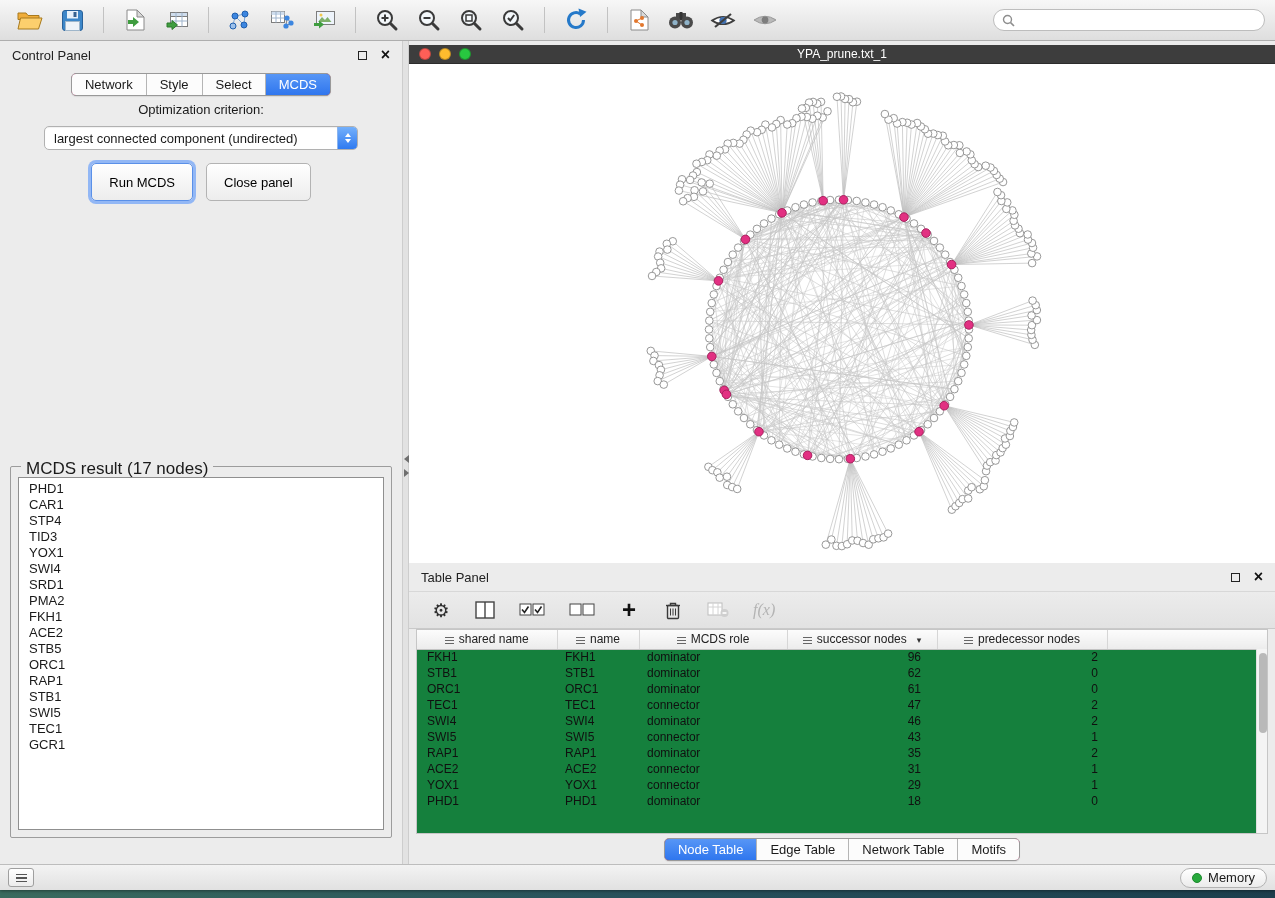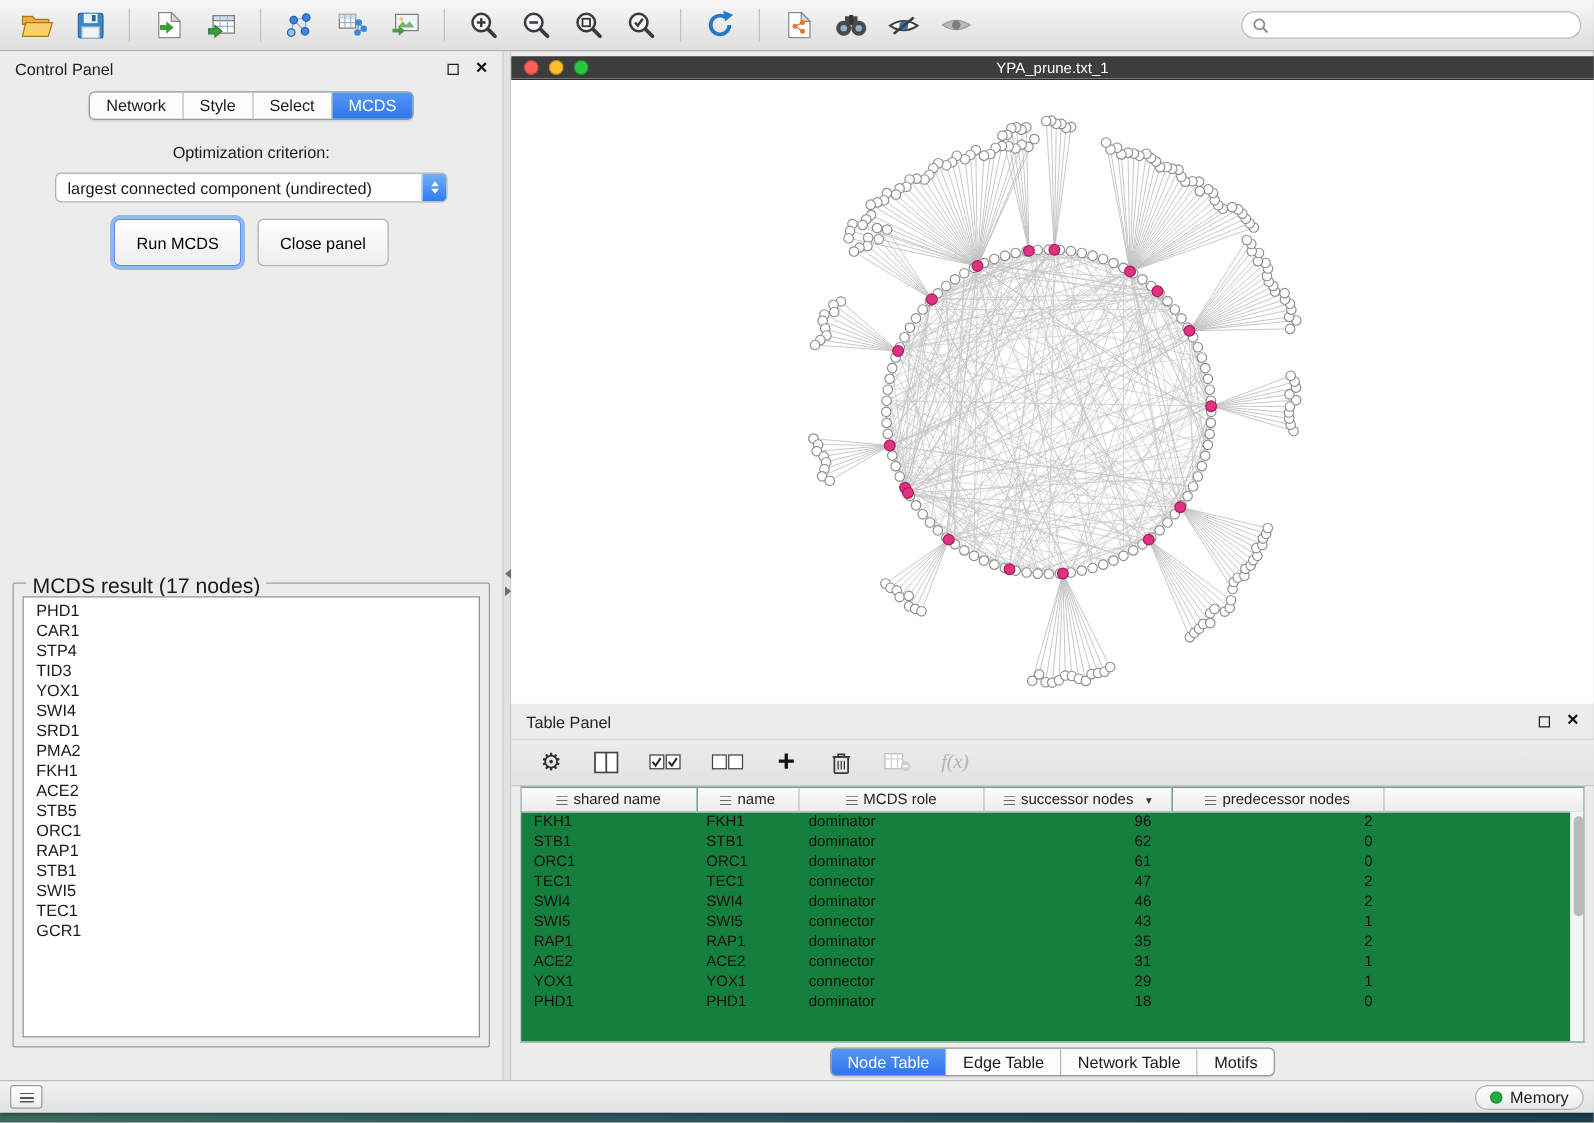--- a/index.html
+++ b/index.html
@@ -21,26 +21,26 @@
   
   .main{flex:1;display:flex;position:relative;min-height:0}
 
   
   .cp{width:402px;flex:0 0 402px;background:#ececec;display:flex;flex-direction:column}
   .panel-head{height:28px;flex:0 0 28px;display:flex;align-items:center;padding:0 12px;font-size:13px;color:#222}
   .win-btns{margin-left:auto;display:flex;gap:14px;align-items:center}
   .float-btn{width:9px;height:9px;border:1.5px solid #222;display:inline-block}
   .x-btn{font-size:16px;font-weight:bold;line-height:10px;color:#111;cursor:default}
   .tabs{display:flex;justify-content:center;margin-top:4px}
-  .seg{display:flex;border:1px solid #999;border-radius:5px;overflow:hidden;background:#86efac;
+  .seg{display:flex;border:1px solid #999;border-radius:5px;overflow:hidden;background:#be185d;
        box-shadow:0 1px 1px rgba(0,0,0,.08)}
   .seg .tab{padding:3px 13px;font-size:13px;border-right:1px solid #b5b5b5;background:#fcfcfc;white-space:nowrap}
   .seg .tab:last-child{border-right:none}
   .seg .tab.active{background:linear-gradient(#5796f6,#2f76ee);color:#fff}
-  .opt-label{margin-top:18px;text-align:center;font-size:13px}
+  .opt-label{margin-top:6px;text-align:center;font-size:13px}
   .dropdown{margin:9px auto 0;width:314px;height:24px;background:#fff;border:1px solid #b1b1b1;border-radius:5px;
        display:flex;align-items:center;font-size:13px;padding-left:9px;position:relative;
        box-shadow:inset 0 1px 1px rgba(0,0,0,.06)}
   .dd-btn{position:absolute;right:0;top:0;bottom:0;width:20px;border-radius:0 4px 4px 0;
        background:linear-gradient(#74b0fb,#2f7af0);display:flex;flex-direction:column;align-items:center;justify-content:center;gap:2px;
        border-left:1px solid #8ab4ef}
   .dd-up{width:0;height:0;border-left:3.5px solid transparent;border-right:3.5px solid transparent;border-bottom:4.5px solid #fff}
   .dd-down{width:0;height:0;border-left:3.5px solid transparent;border-right:3.5px solid transparent;border-top:4.5px solid #fff}
   .btn-row{margin-top:13px;display:flex;justify-content:center;gap:13px}
   .btn{height:38px;padding:0 17px;background:linear-gradient(#ffffff,#ededed);border:1px solid #b3b3b3;

